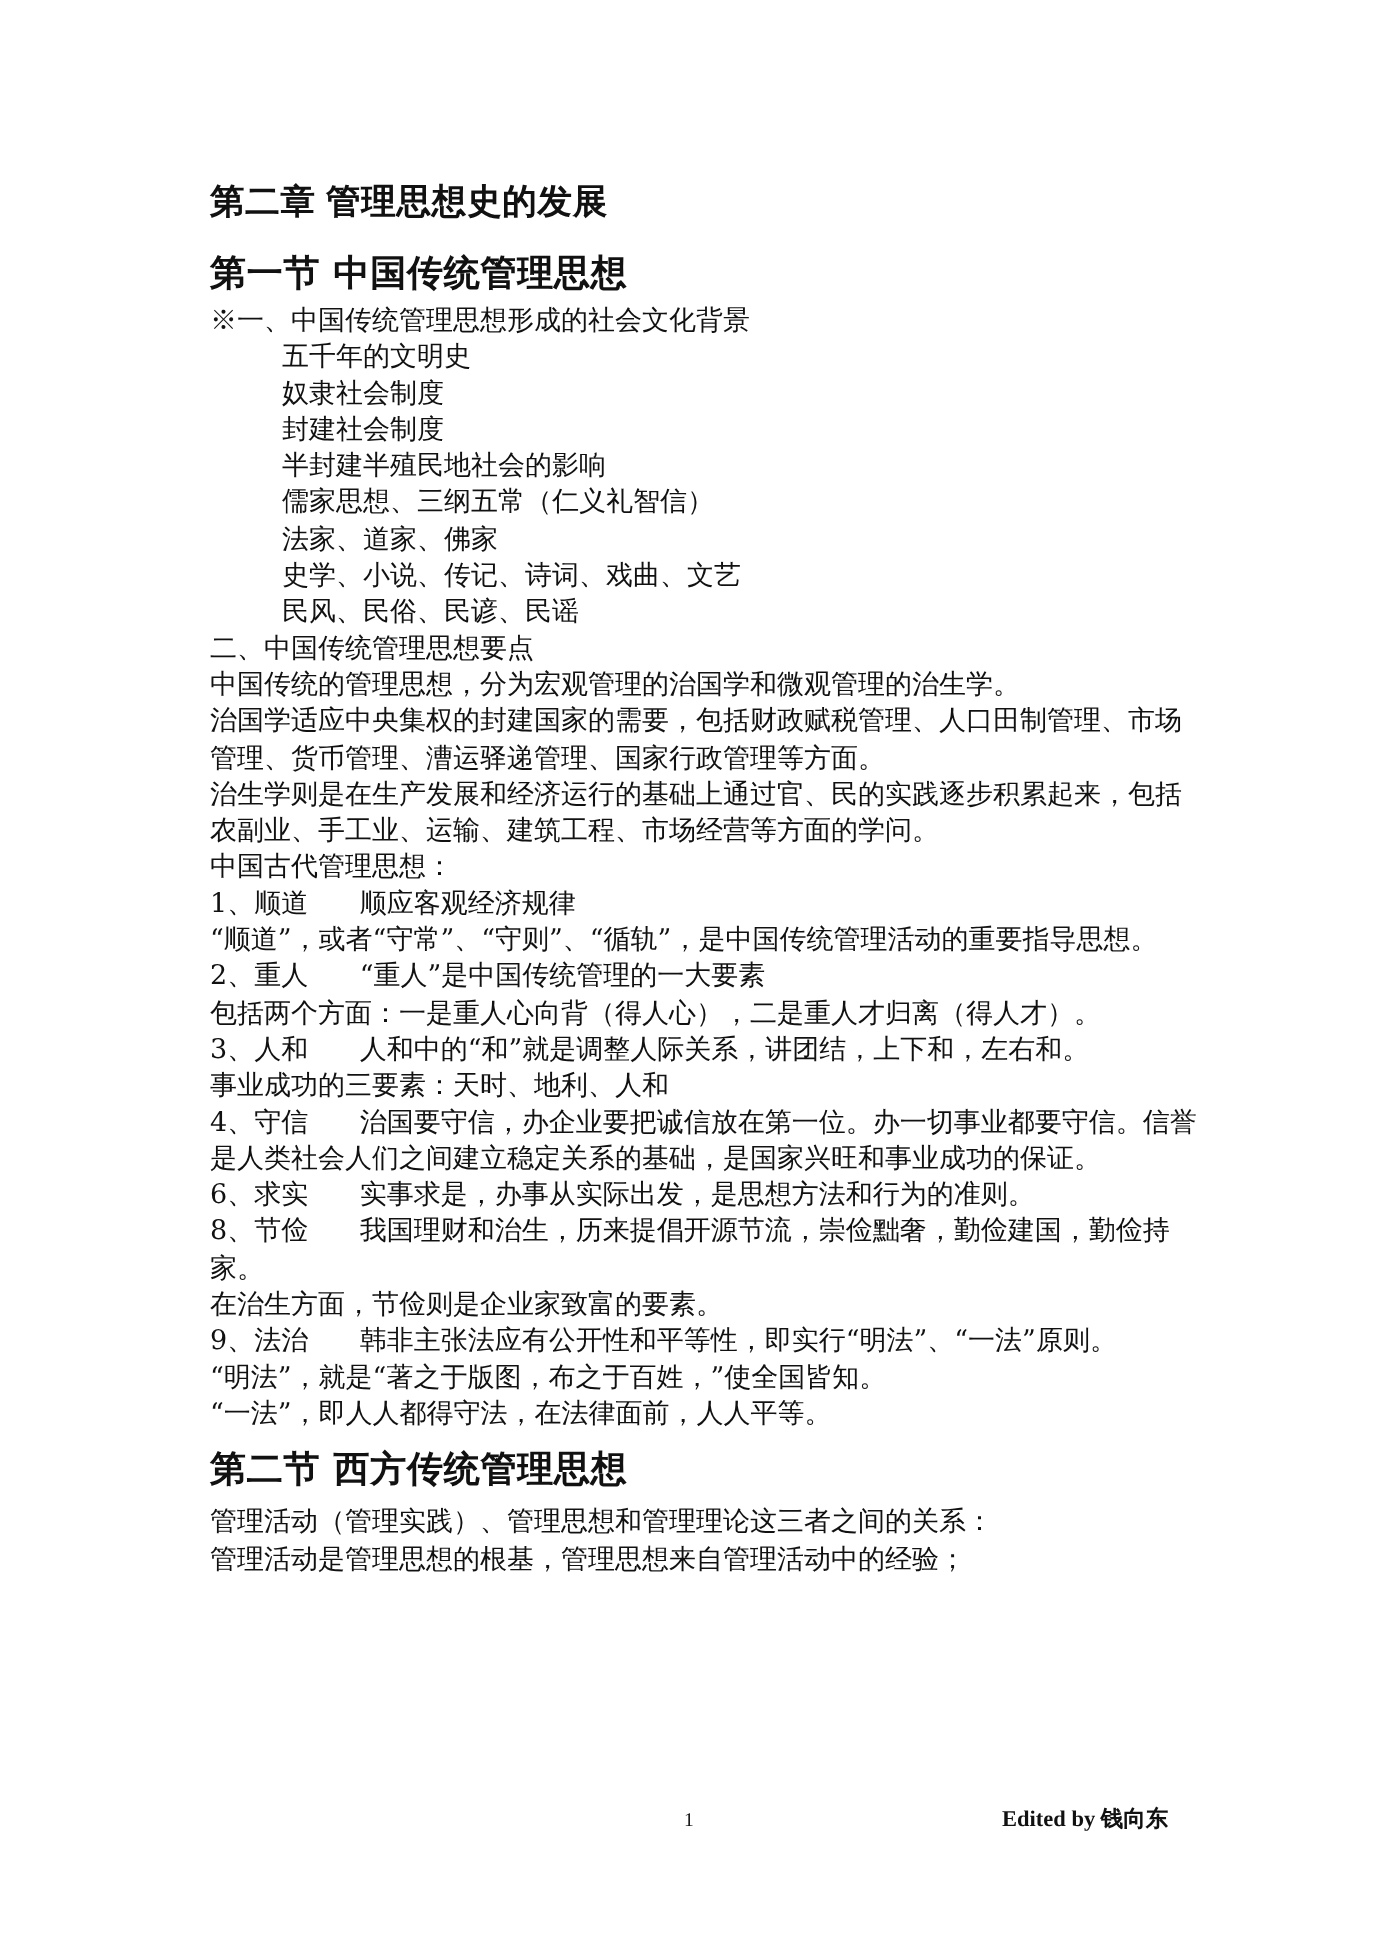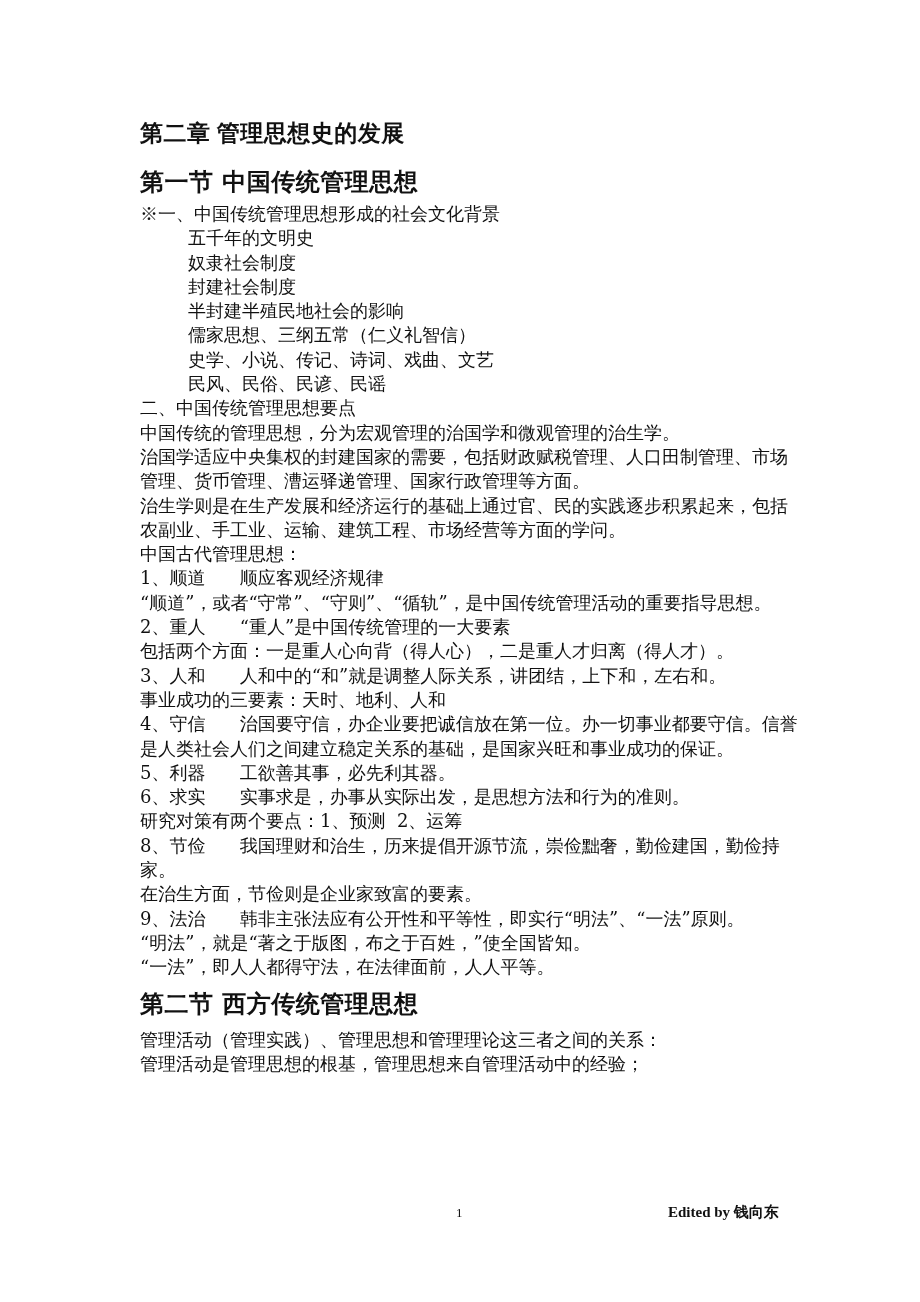--- a/index.html
+++ b/index.html
@@ -15,21 +15,21 @@
     font-family: "DejaVu Serif", "Liberation Serif", serif;
     color: #111111;
   }
   .page {
     position: absolute;
     left: 140px;
     top: 118px;
     width: 660px;
   }
   .h1 {
-    font-family: Liberation Serif, serif;
+    font-family: Liberation Sans, sans-serif;
     font-weight: bold;
     font-size: 23px;
     line-height: 32px;
     margin: 0 0 16px 0;
     letter-spacing: 0.5px;
   }
   .h2 {
     font-family: "DejaVu Sans", "Liberation Sans", sans-serif;
     font-weight: bold;
     font-size: 24px;
@@ -74,38 +74,37 @@
   <div class="h1">第二章  管理思想史的发展</div>
 
   <div class="h2">第一节 中国传统管理思想</div>
 
   <p class="p">※一、中国传统管理思想形成的社会文化背景</p>
   <p class="p indent">五千年的文明史</p>
   <p class="p indent">奴隶社会制度</p>
   <p class="p indent">封建社会制度</p>
   <p class="p indent">半封建半殖民地社会的影响</p>
   <p class="p indent">儒家思想、三纲五常（仁义礼智信）</p>
+  <p class="p indent">法家、道家、佛家</p>
   <p class="p indent">史学、小说、传记、诗词、戏曲、文艺</p>
   <p class="p indent">民风、民俗、民谚、民谣</p>
 
   <p class="p">二、中国传统管理思想要点</p>
   <p class="p">中国传统的管理思想，分为宏观管理的治国学和微观管理的治生学。</p>
   <p class="p">治国学适应中央集权的封建国家的需要，包括财政赋税管理、人口田制管理、市场管理、货币管理、漕运驿递管理、国家行政管理等方面。</p>
   <p class="p">治生学则是在生产发展和经济运行的基础上通过官、民的实践逐步积累起来，包括农副业、手工业、运输、建筑工程、市场经营等方面的学问。</p>
   <p class="p">中国古代管理思想：</p>
   <p class="p">1、顺道      顺应客观经济规律</p>
   <p class="p">“顺道”，或者“守常”、“守则”、“循轨”，是中国传统管理活动的重要指导思想。</p>
   <p class="p">2、重人      “重人”是中国传统管理的一大要素</p>
   <p class="p">包括两个方面：一是重人心向背（得人心），二是重人才归离（得人才）。</p>
   <p class="p">3、人和      人和中的“和”就是调整人际关系，讲团结，上下和，左右和。</p>
   <p class="p">事业成功的三要素：天时、地利、人和</p>
   <p class="p">4、守信      治国要守信，办企业要把诚信放在第一位。办一切事业都要守信。信誉是人类社会人们之间建立稳定关系的基础，是国家兴旺和事业成功的保证。</p>
-  <p class="p">5、利器      工欲善其事，必先利其器。</p>
   <p class="p">6、求实      实事求是，办事从实际出发，是思想方法和行为的准则。</p>
-  <p class="p">研究对策有两个要点：1、预测  2、运筹</p>
   <p class="p">8、节俭      我国理财和治生，历来提倡开源节流，崇俭黜奢，勤俭建国，勤俭持家。</p>
   <p class="p">在治生方面，节俭则是企业家致富的要素。</p>
   <p class="p">9、法治      韩非主张法应有公开性和平等性，即实行“明法”、“一法”原则。</p>
   <p class="p">“明法”，就是“著之于版图，布之于百姓，”使全国皆知。</p>
   <p class="p">“一法”，即人人都得守法，在法律面前，人人平等。</p>
 
   <div class="h2 second">第二节  西方传统管理思想</div>
   <p class="p">管理活动（管理实践）、管理思想和管理理论这三者之间的关系：</p>
   <p class="p">管理活动是管理思想的根基，管理思想来自管理活动中的经验；</p>
 </div>

